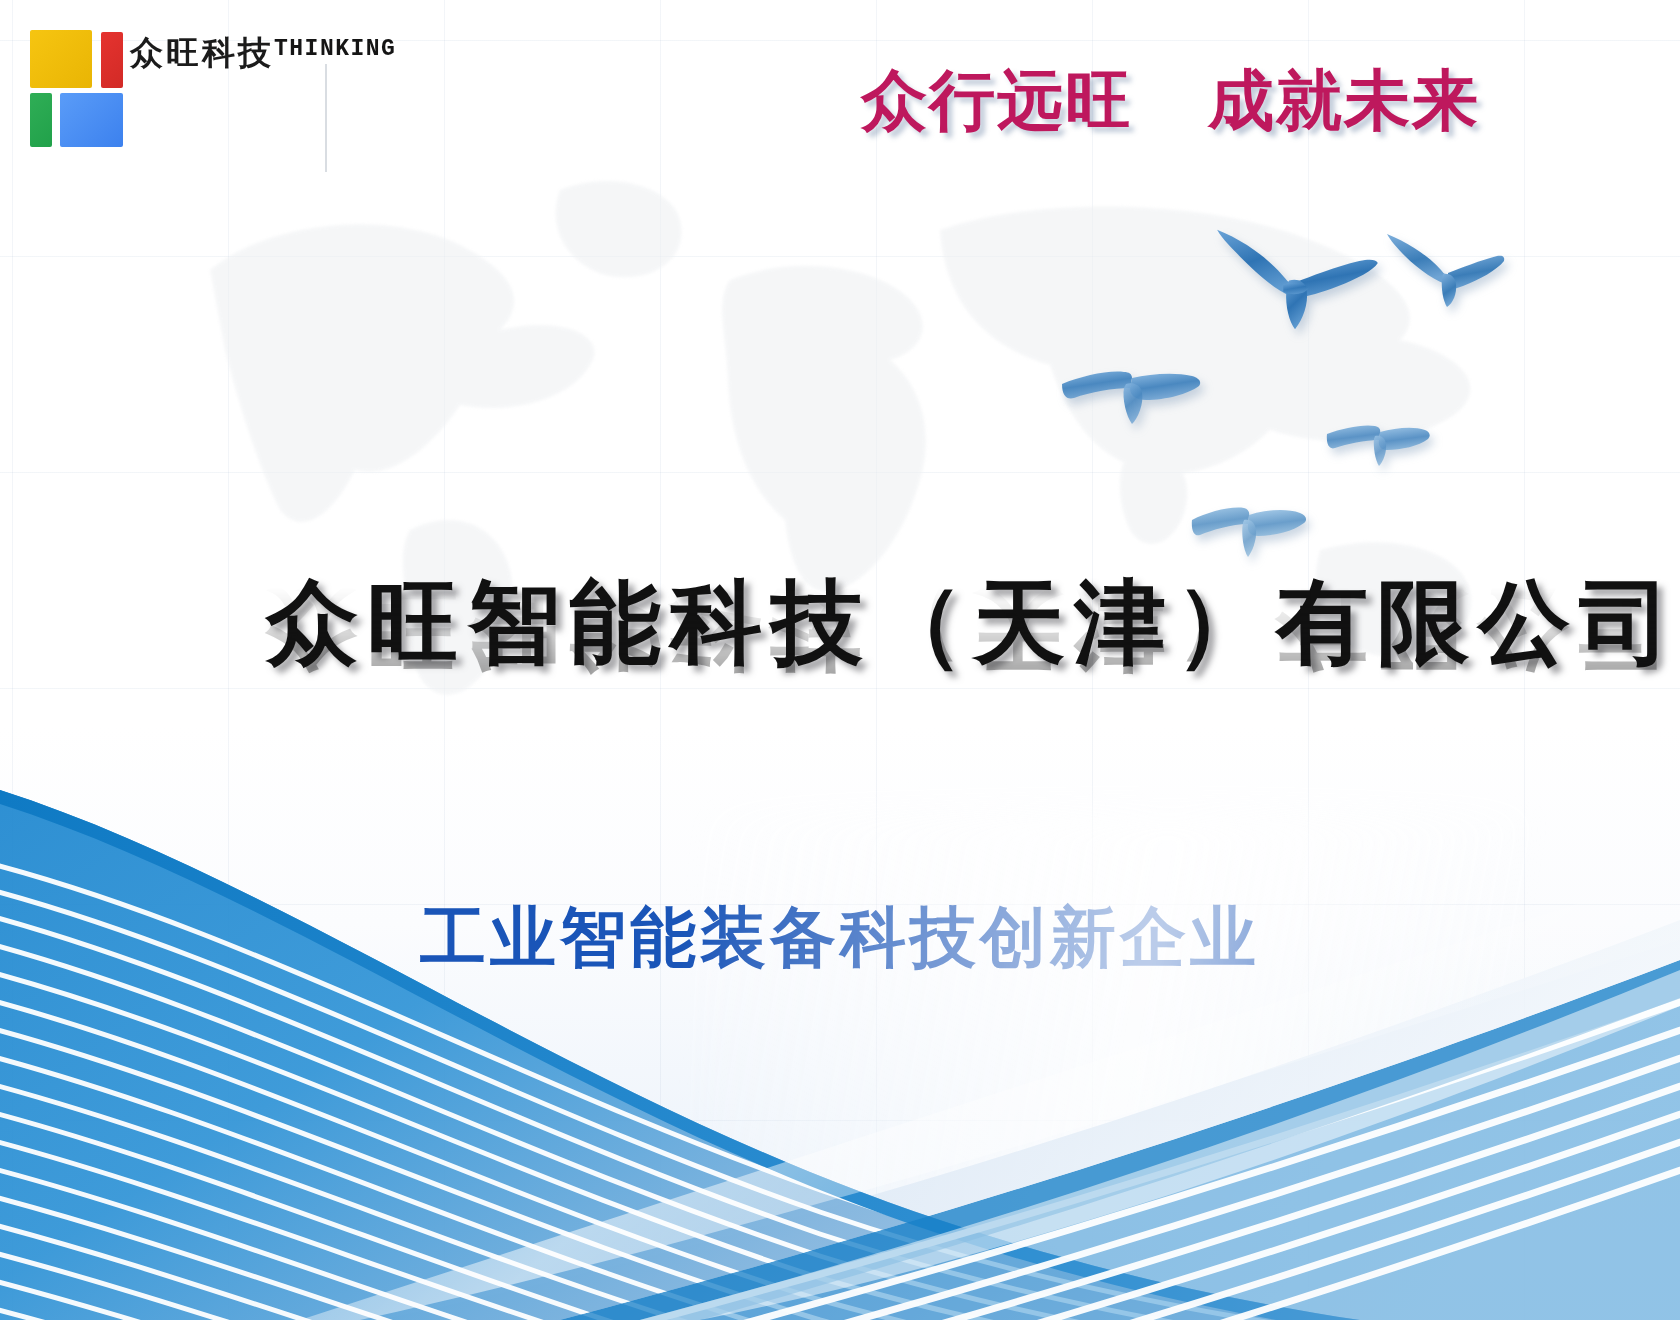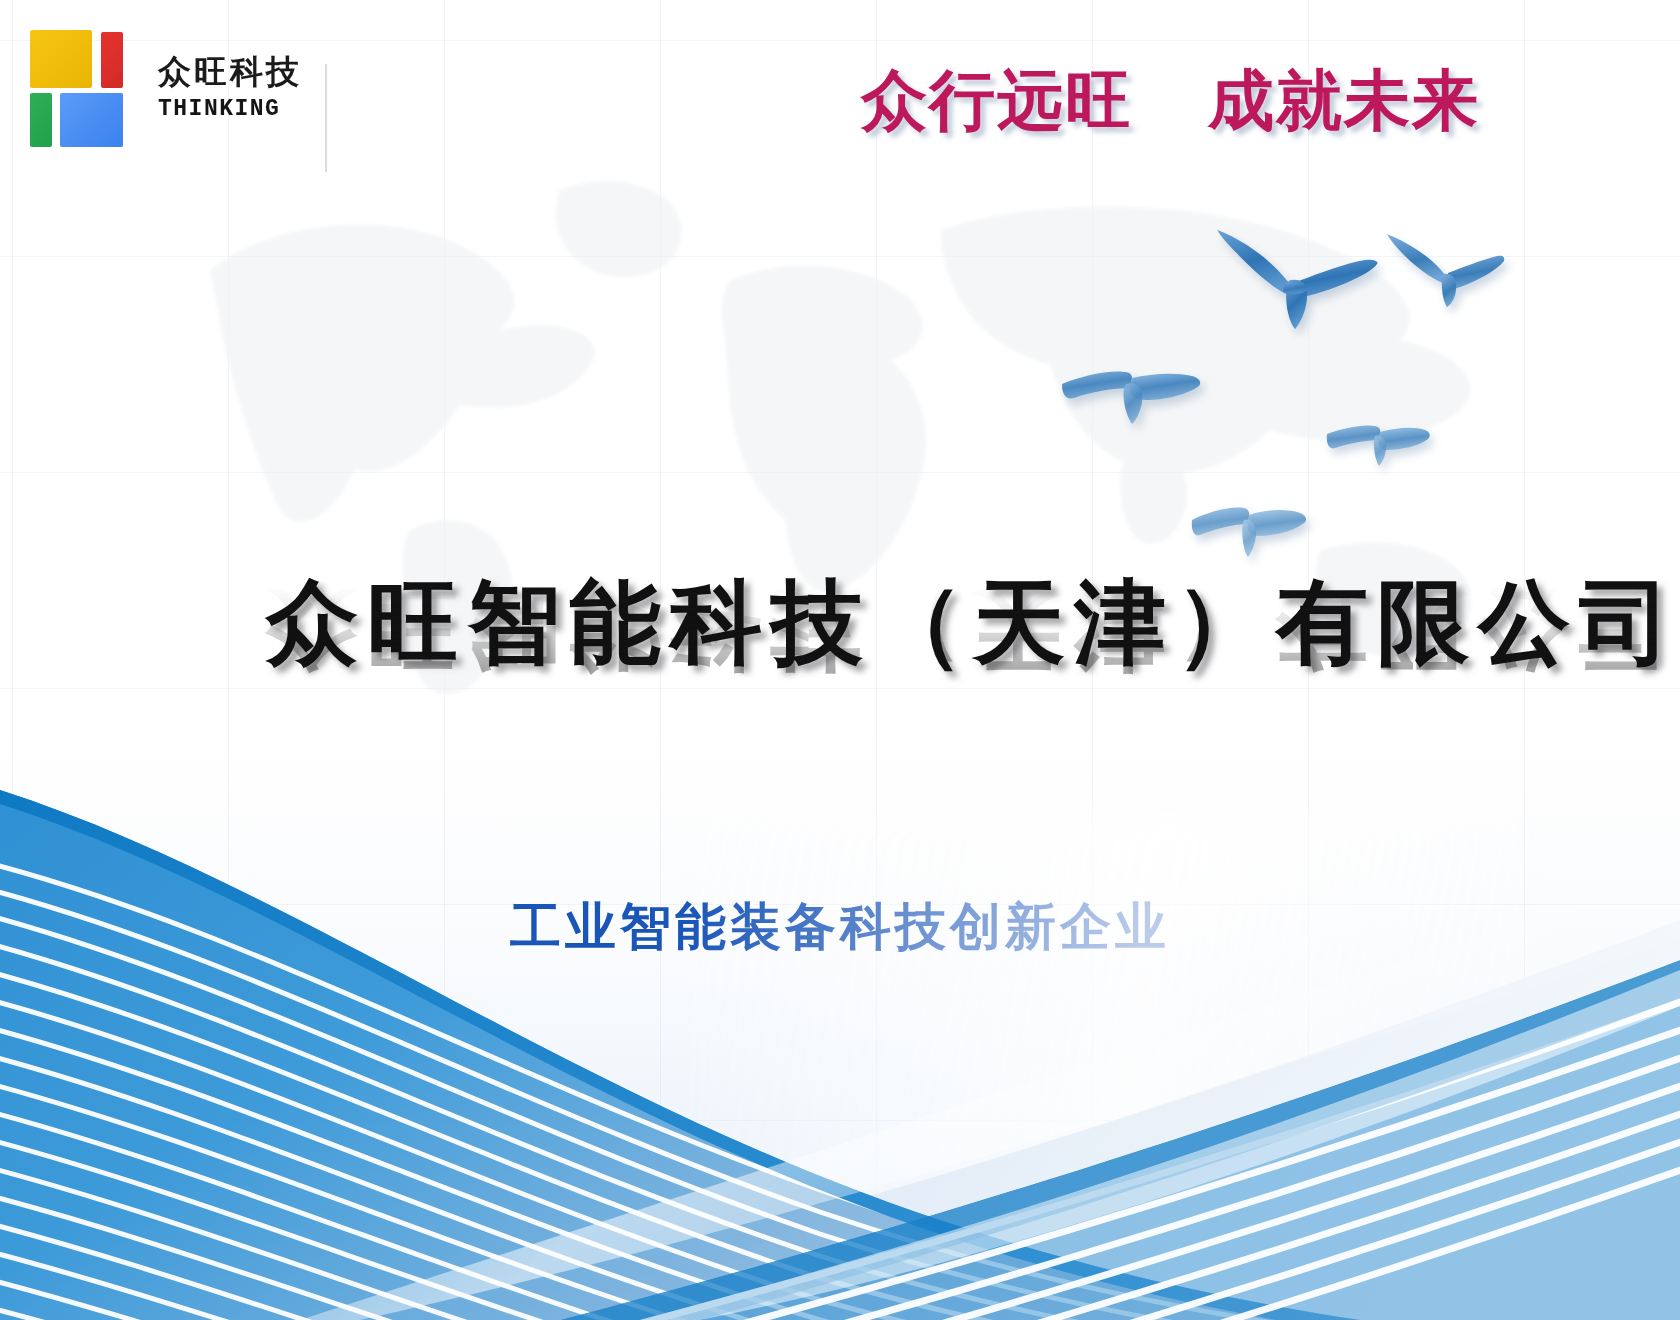--- a/index.html
+++ b/index.html
@@ -90,23 +90,22 @@
     height: 114px;
     flex: 0 0 auto;
   }
   .blk { position: absolute; border-radius: 2px; }
   .blk-yellow { left: 0;   top: 0;   width: 62px; height: 58px; background: linear-gradient(135deg,#f6c511 0%, #e9b504 100%); }
   .blk-red    { left: 71px;top: 2px; width: 22px; height: 56px; background: linear-gradient(135deg,#e5332f 0%, #d22a26 100%); }
   .blk-green  { left: 0;   top: 63px;width: 22px; height: 54px; background: linear-gradient(135deg,#2fae56 0%, #21a14a 100%); }
   .blk-blue   { left: 30px;top: 63px;width: 63px; height: 54px; background: linear-gradient(135deg,#5a9cf8 0%, #3c81ee 100%); }
 
   .logo-text {
-    margin-left: 28px;
     display: flex;
-    flex-direction: column;
+    flex-direction: row;
     justify-content: center;
     height: 110px;
     position: relative;
   }
   .logo-cn {
     font-family: "DejaVu Sans", "Liberation Sans", sans-serif;
     font-size: 33px;
     font-weight: 700;
     letter-spacing: 3px;
     color: #1b1b1b;
@@ -182,21 +181,21 @@
     mask-image: linear-gradient(to top, rgba(0,0,0,0) 8%, rgba(0,0,0,0.25) 45%, rgba(0,0,0,0.85) 100%);
     filter: blur(0.6px);
   }
 
   .subtitle {
     position: absolute;
     left: 0; right: 0;
     top: 893px;
     text-align: center;
     font-family: "DejaVu Sans", "Liberation Sans", sans-serif;
-    font-size: 51px;
+    font-size: 66px;
     font-weight: 700;
     color: #1a55b8;
     letter-spacing: 4px;
     white-space: nowrap;
   }
 </style>
 </head>
 <body>
 
 <div class="slide">

